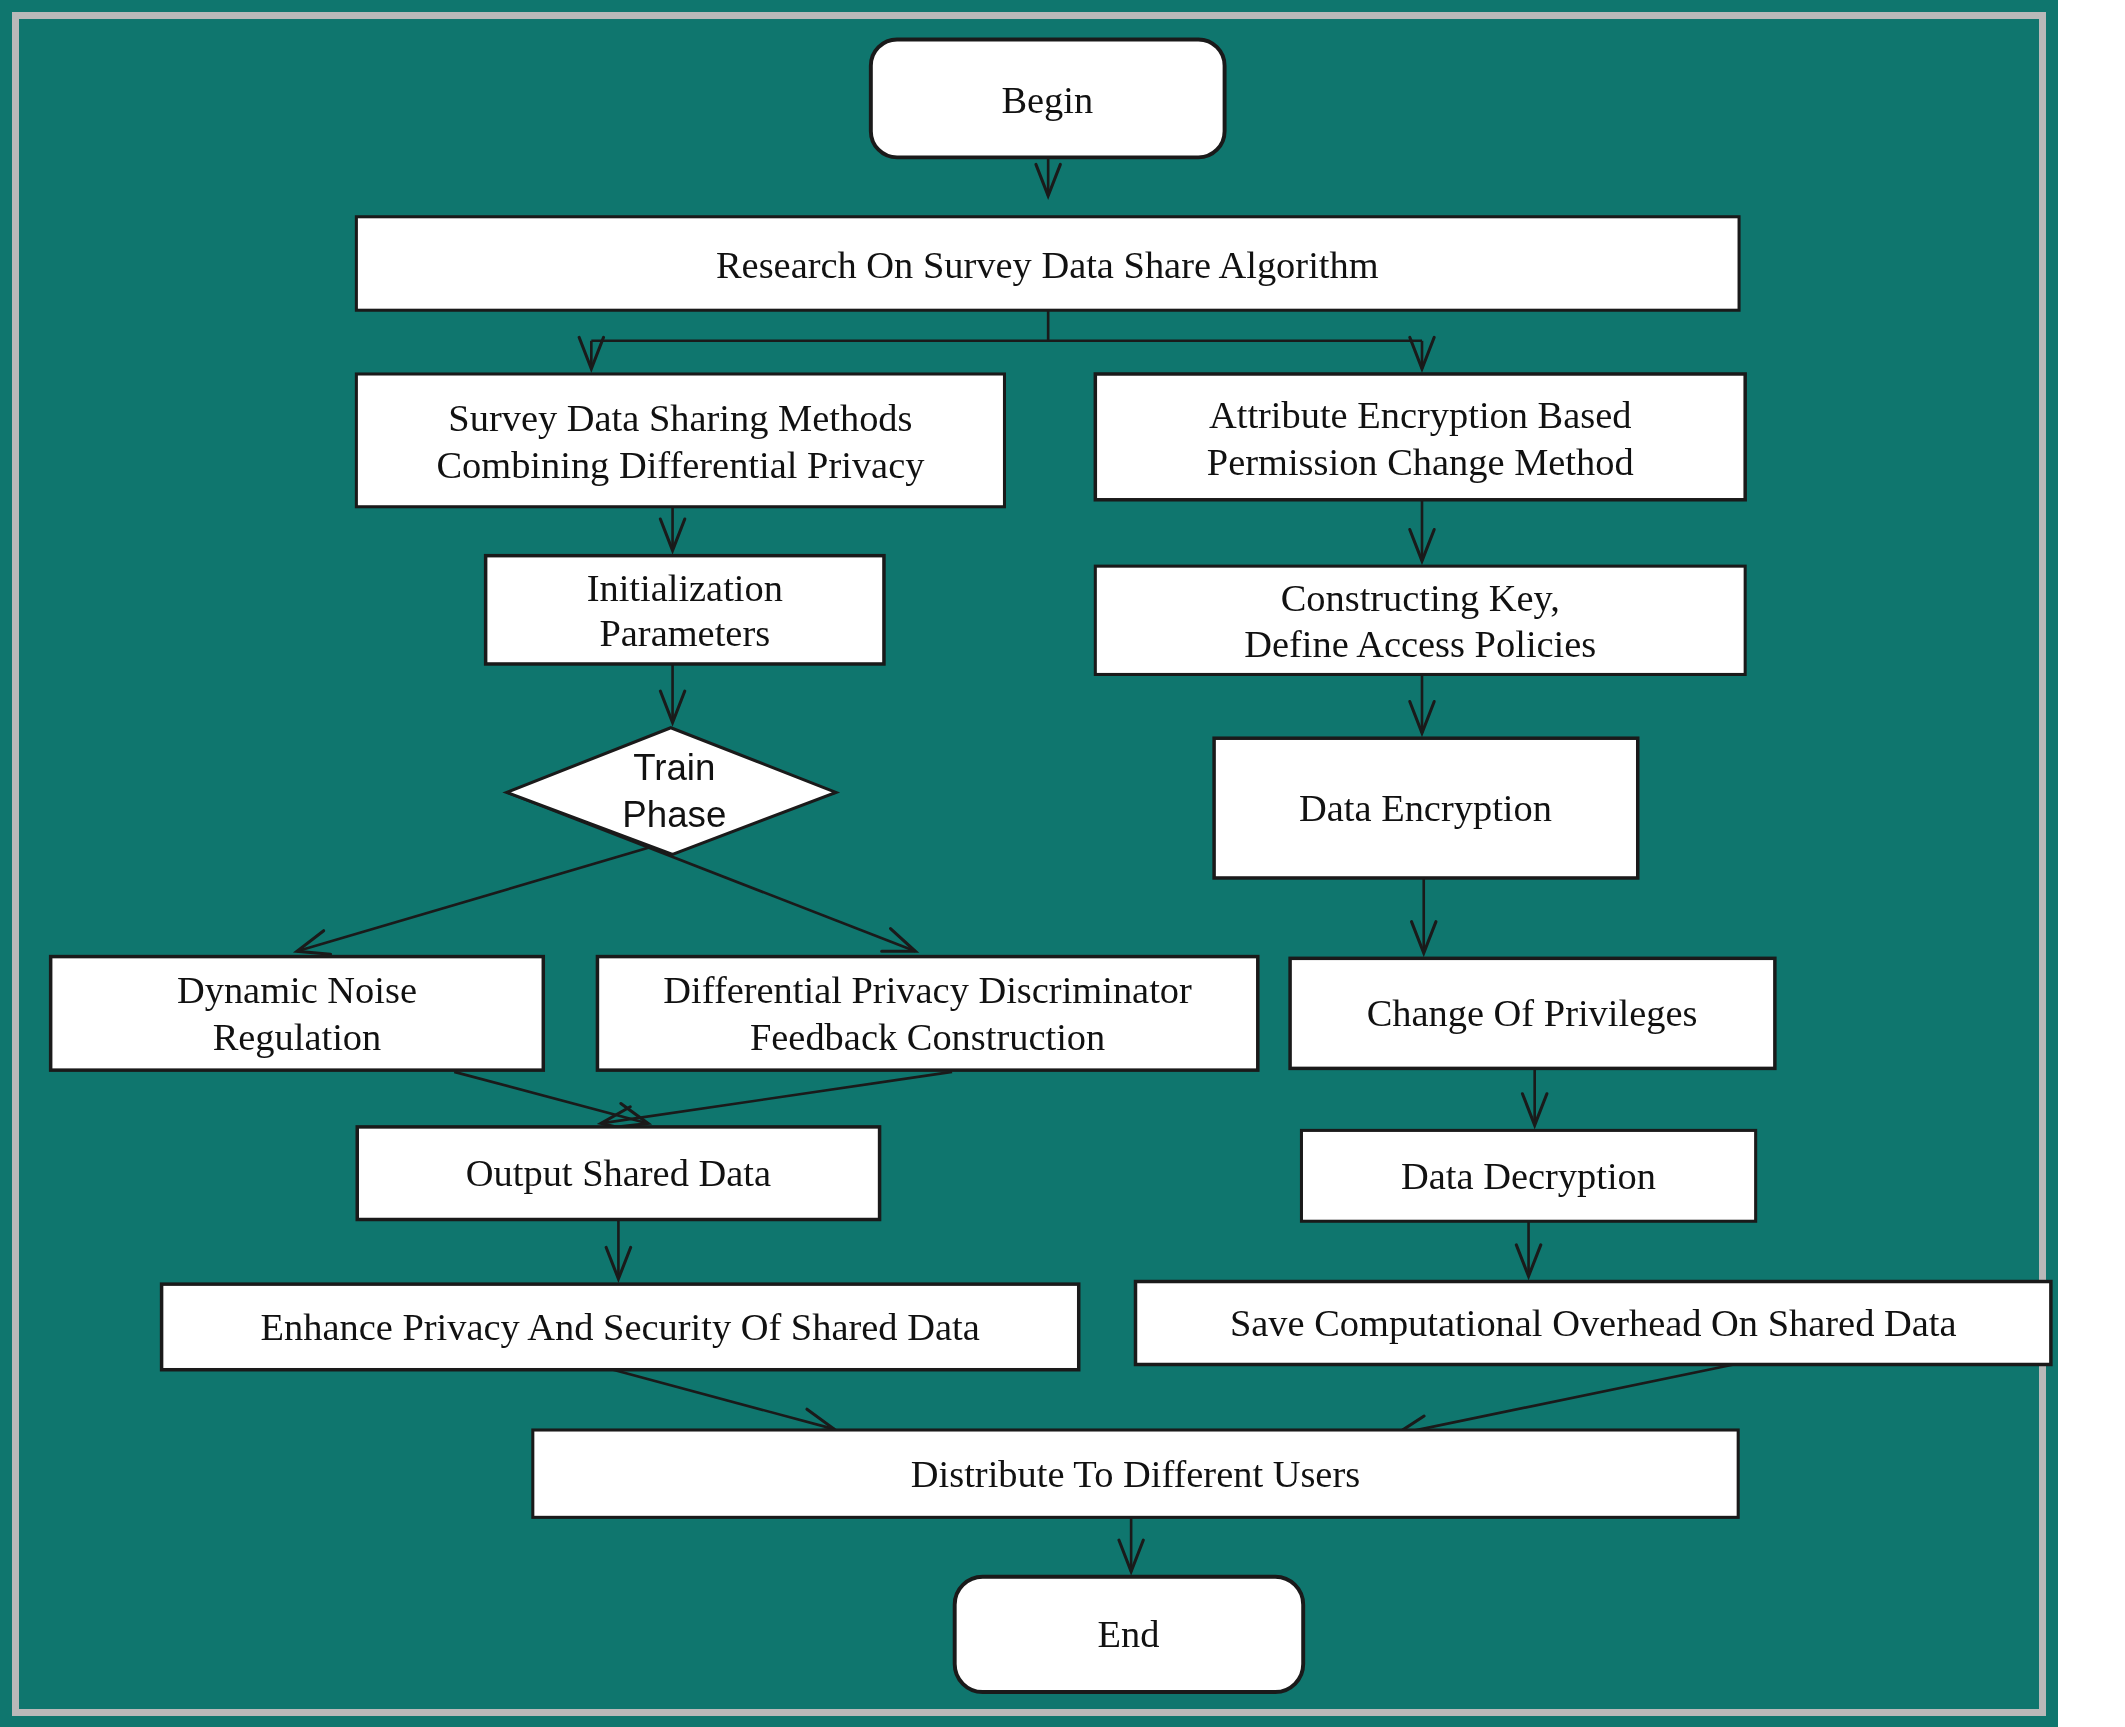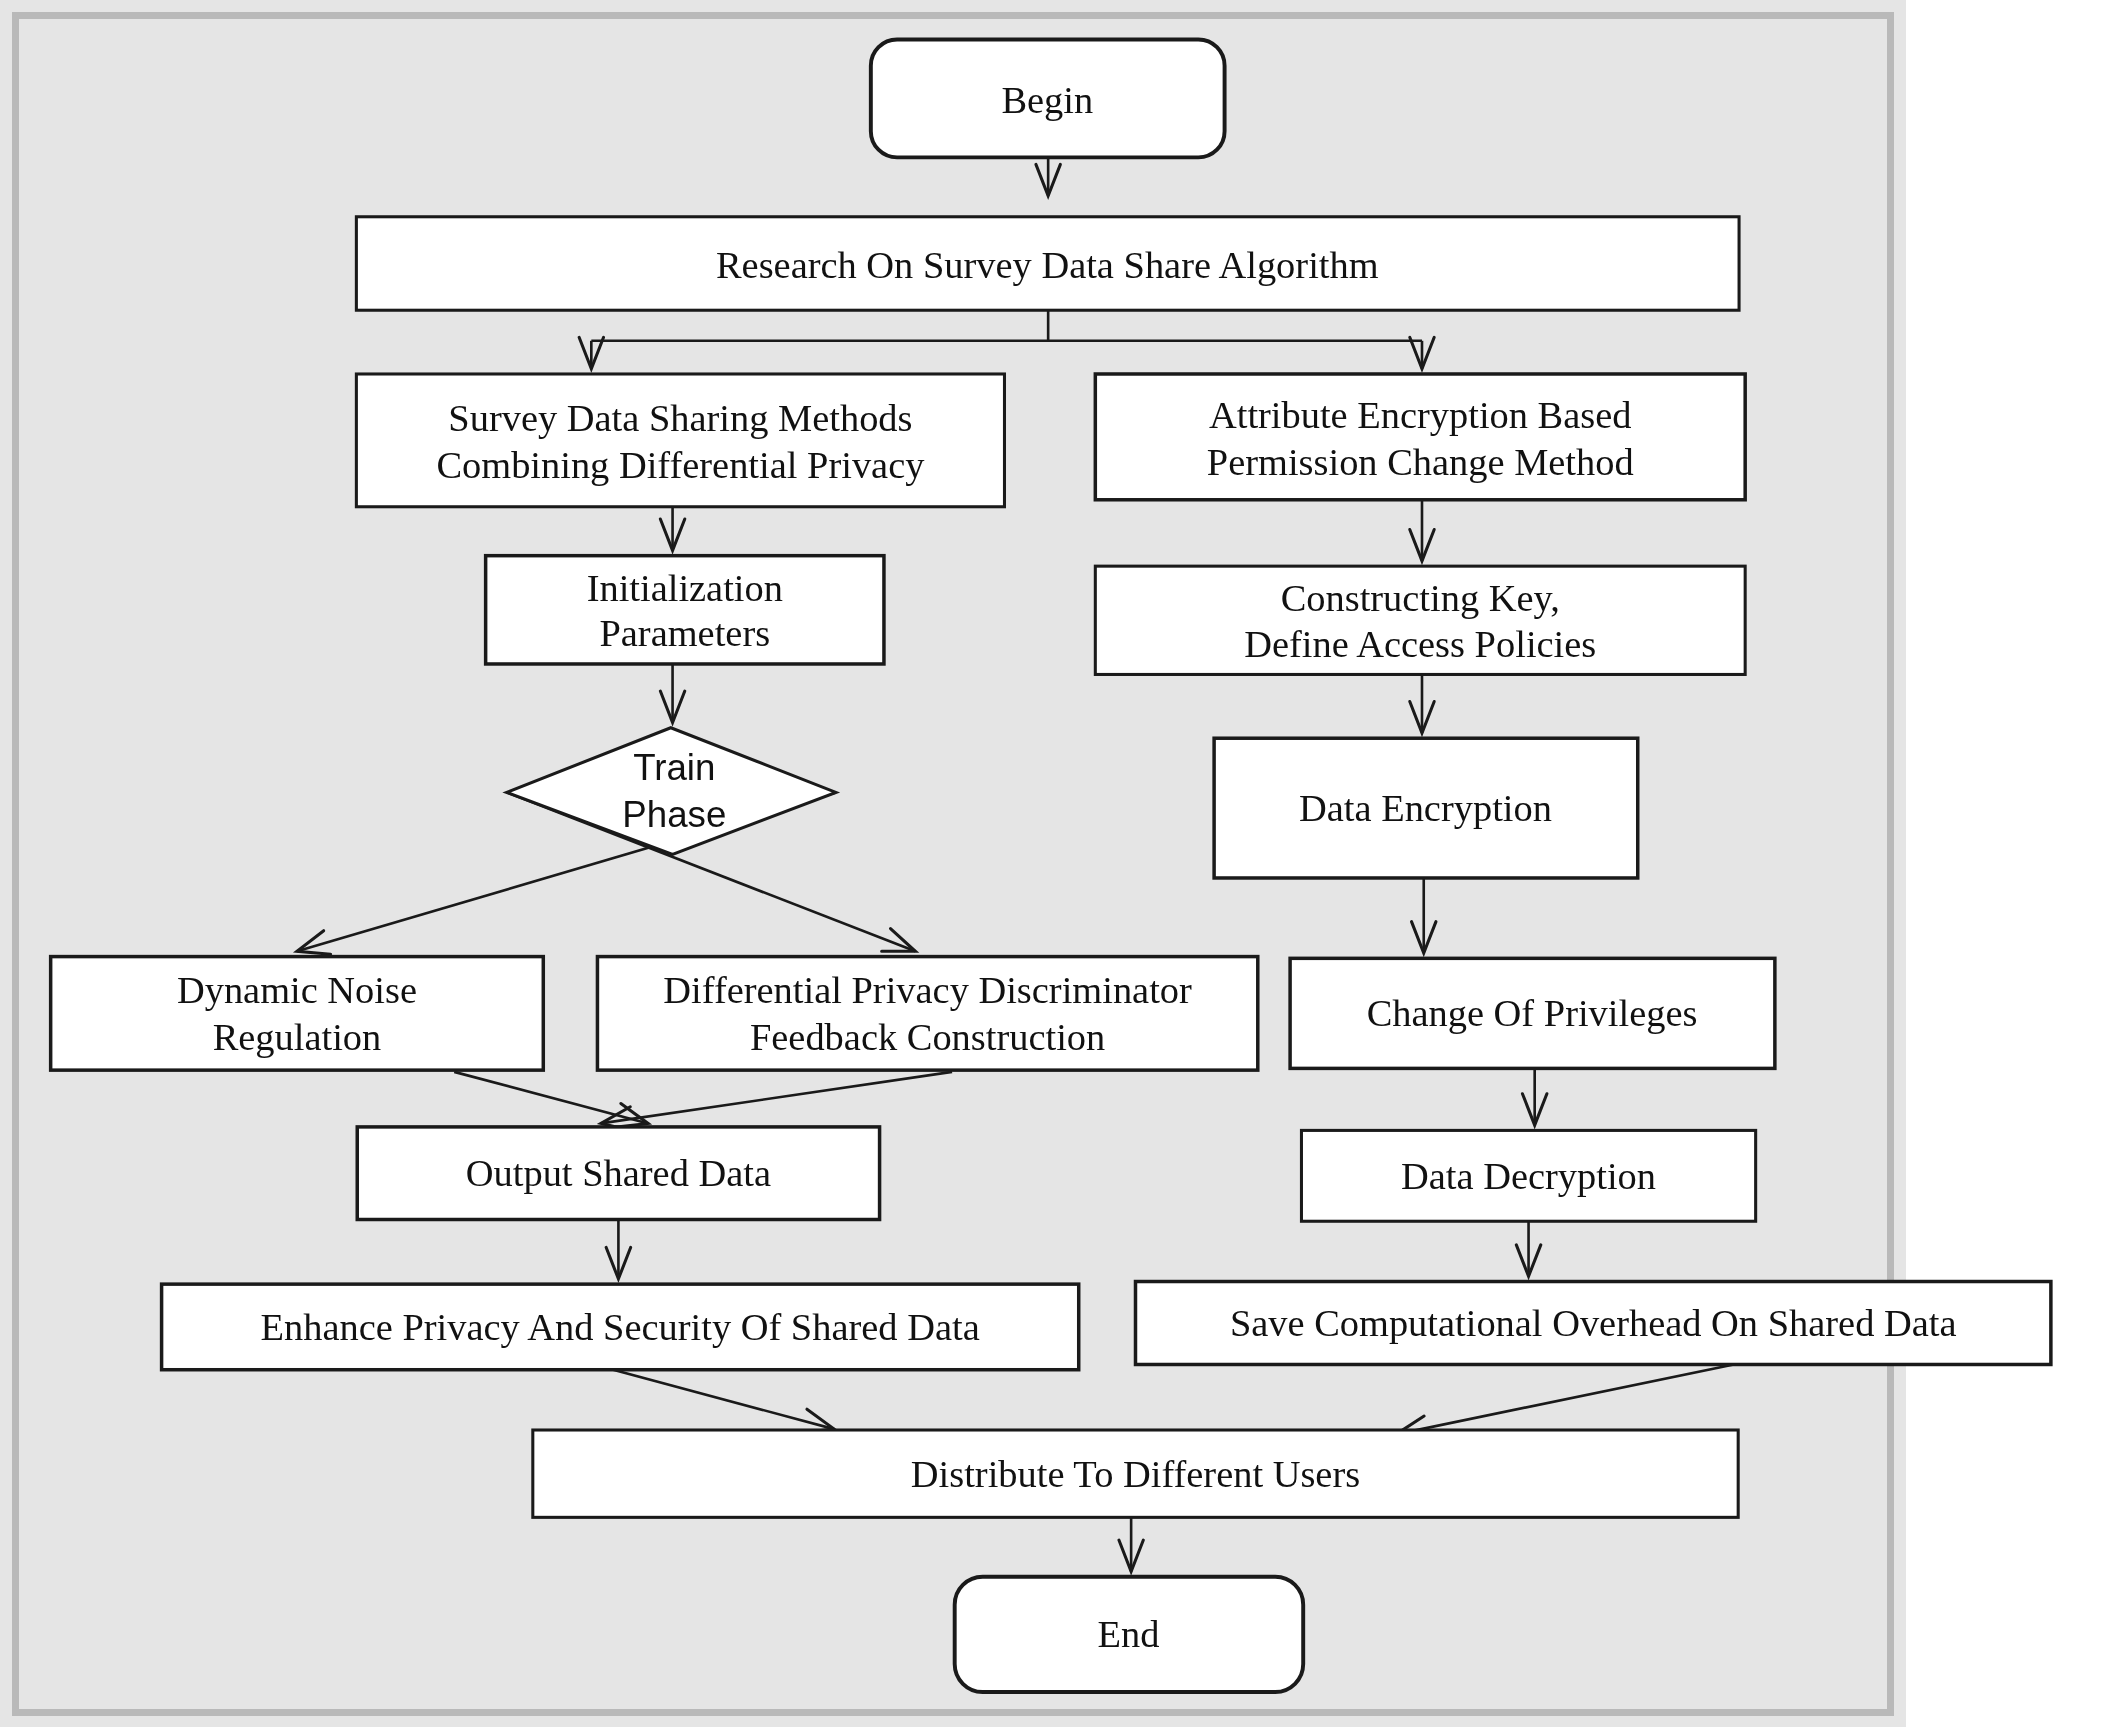--- a/index.html
+++ b/index.html
@@ -1,20 +1,20 @@
 <!DOCTYPE html>
 <html style="font-size:14px"><head>
 <meta charset="utf-8">
 <style>
   html,body{margin:0;padding:0;background:#ffffff;}
   .canvas{
     position:relative;
-    width:1906px;
+    width:2058px;
     height:1728px;
-    background:#e5e5e5;
+    background:#0f766e;
     font-family:"Liberation Serif","DejaVu Serif",serif;
   }
   .outer-frame{
     position:absolute;
     left:12.2px; top:12.2px; right:12.2px; bottom:12.2px;
     border:7.9px solid #b9b9b9;
     pointer-events:none;
   }
   svg{position:absolute;left:0;top:0;}
   .node rect,.node path,.node polygon{

